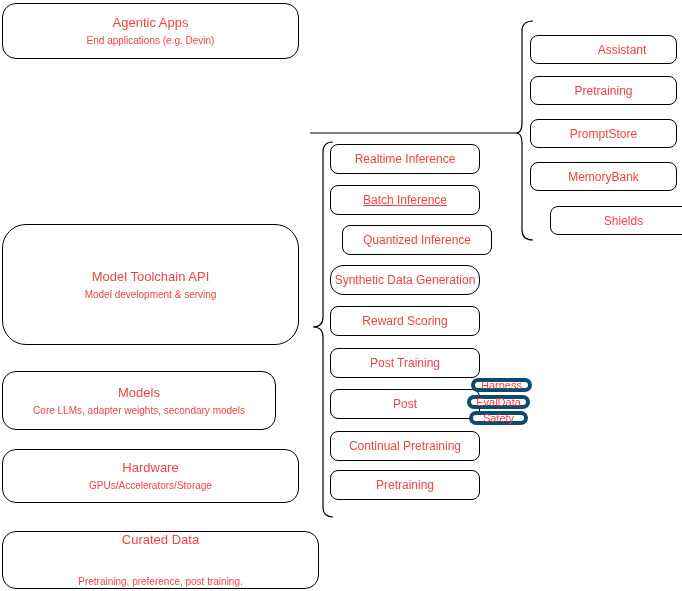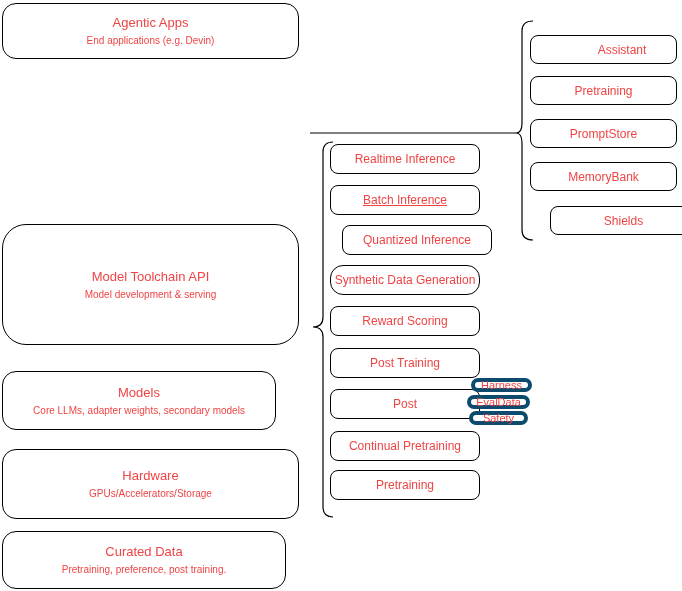--- a/index.html
+++ b/index.html
@@ -78,26 +78,26 @@
   <div class="node bigbox" style="left:2px; top:224px; width:297px; height:121px;">
     <div class="title">Model Toolchain API</div>
     <div class="subtitle">Model development &amp; serving</div>
   </div>
 
   <div class="node medbox" style="left:2px; top:371px; width:274px; height:59px;">
     <div class="title">Models</div>
     <div class="subtitle">Core LLMs, adapter weights, secondary models</div>
   </div>
 
-  <div class="node medbox" style="left:2px; top:449px; width:297px; height:70px;">
+  <div class="node medbox" style="left:2px; top:449px; width:297px; height:54px;">
     <div class="title">Hardware</div>
     <div class="subtitle">GPUs/Accelerators/Storage</div>
   </div>
 
-  <div class="node medbox" style="left:2px; top:531px; width:284px; height:58px;">
+  <div class="node medbox" style="left:2px; top:531px; width:317px; height:58px;justify-content:space-between;">
     <div class="title">Curated Data</div>
     <div class="subtitle">Pretraining, preference, post training.</div>
   </div>
 
   <div class="midnode" style="left:330px; top:144px; width:150px; height:30px;">Realtime Inference</div>
   <div class="midnode" style="left:330px; top:185px; width:150px; height:30px;text-decoration:underline;">Batch Inference</div>
   <div class="midnode" style="left:342px; top:225px; width:150px; height:30px;">Quantized Inference</div>
   <div class="midnode" style="left:330px; top:265px; width:150px; height:30px;border-radius:13px;">Synthetic Data Generation</div>
   <div class="midnode" style="left:330px; top:306px; width:150px; height:30px;">Reward Scoring</div>
   <div class="midnode" style="left:330px; top:348px; width:150px; height:30px;">Post Training</div>

